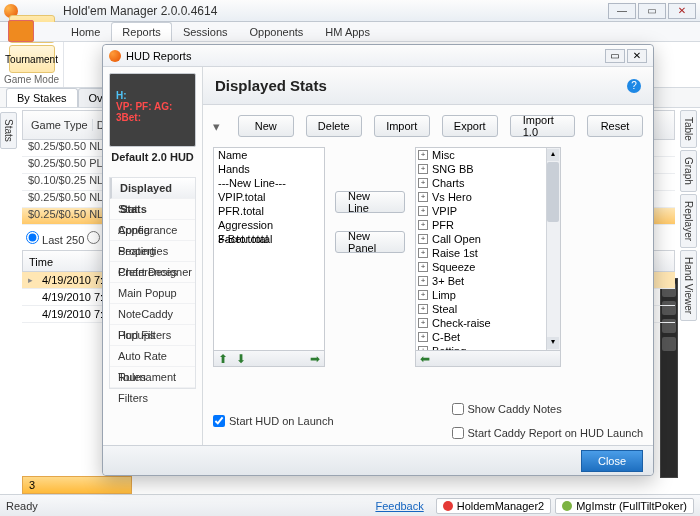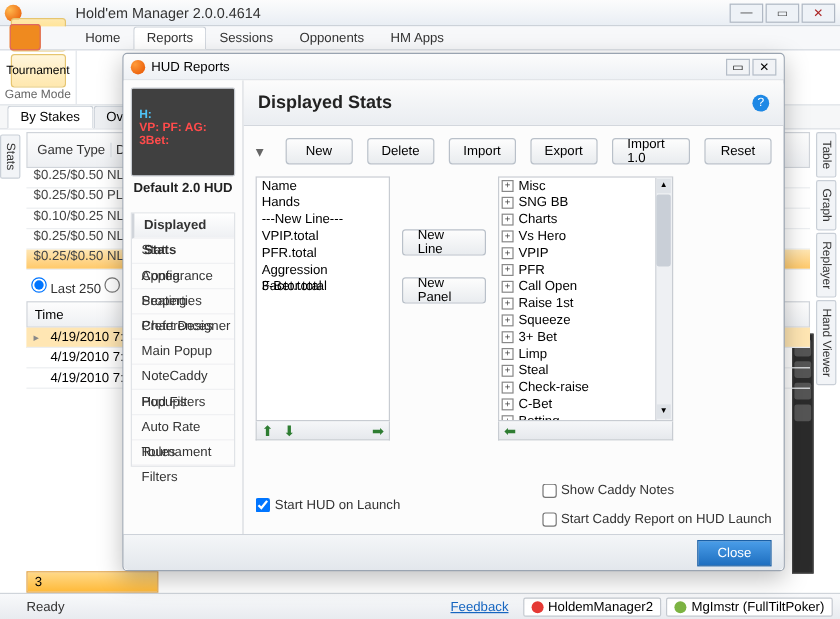--- a/index.html
+++ b/index.html
@@ -100,21 +100,21 @@
 
   .checkrow{ display:flex; justify-content:space-between; margin-top:14px; font-size:11px; color:#333;}
   .chk{ display:flex; align-items:center; gap:4px;}
   .chk input{ width:12px;height:12px;}
 
   .dlg-foot{ position:absolute; bottom:0; left:0; right:0; height:30px; display:flex; justify-content:flex-end; align-items:center; padding:0 10px; background:linear-gradient(#f4f6f8,#e3e7ec); border-top:1px solid #cdd2d9; border-radius:0 0 4px 4px;}
   .closebtn{ width:62px; height:22px; background:linear-gradient(#4a9de8,#1e6fc0); border:1px solid #1a5fa6; border-radius:0; color:#fff; font-size:11px; display:flex;align-items:center;justify-content:center;}
 
   
   .statusbar{ position:absolute; bottom:0; left:0; right:0; height:22px; background:linear-gradient(#f8f9fb,#e8ebef); border-top:1px solid #cfd4da; display:flex; align-items:center; padding:0 6px; font-size:11px;}
-  .statusbar .ready{ flex:1; color:#333;margin-left:16px;}
+  .statusbar .ready{ flex:1; color:#333;}
   .statusbar .link{ color:#1565c0; text-decoration:underline; margin-right:8px;}
   .statusbar .pill{ border:1px solid #c4c9d0; padding:1px 6px; border-radius:2px; margin-left:4px; display:flex;align-items:center; gap:4px; background:#fff;}
   .dot{ width:10px;height:10px;border-radius:50%; background:#e53935;}
   .dot.g{ background:#7cb342;}
 
   
   .darkstrip{ position:absolute; right:22px; top:170px; width:18px; height:200px; background:#2b2b2b; border:1px solid #444;}
   .darkstrip .i{ width:14px;height:14px; margin:4px auto; background:#555; border-radius:2px;}
 </style>
 </head>

